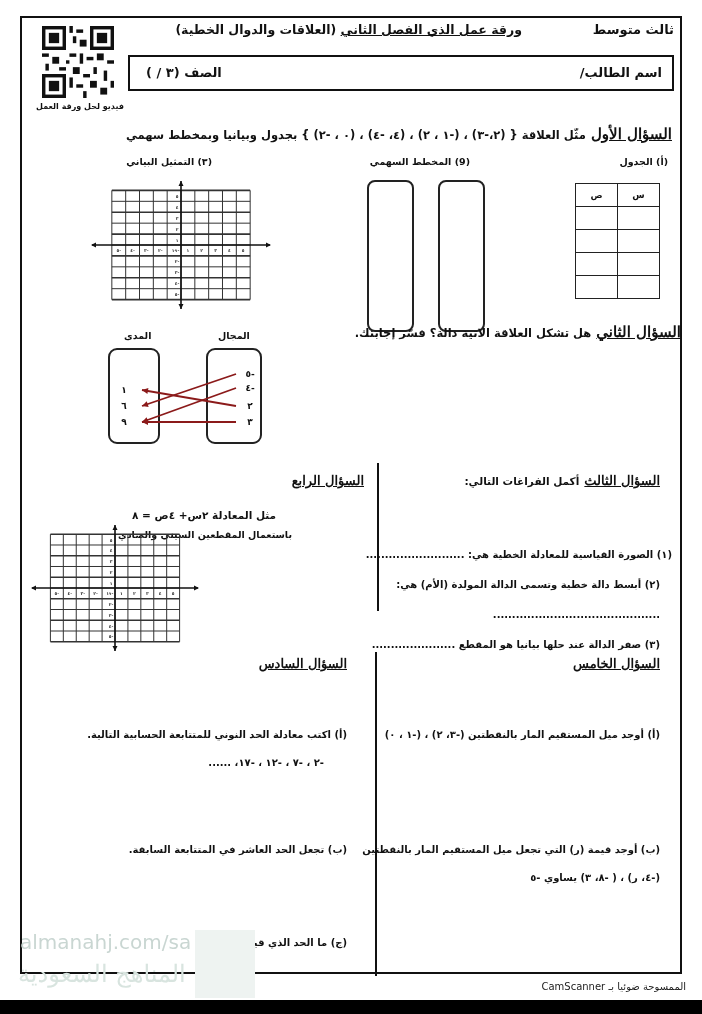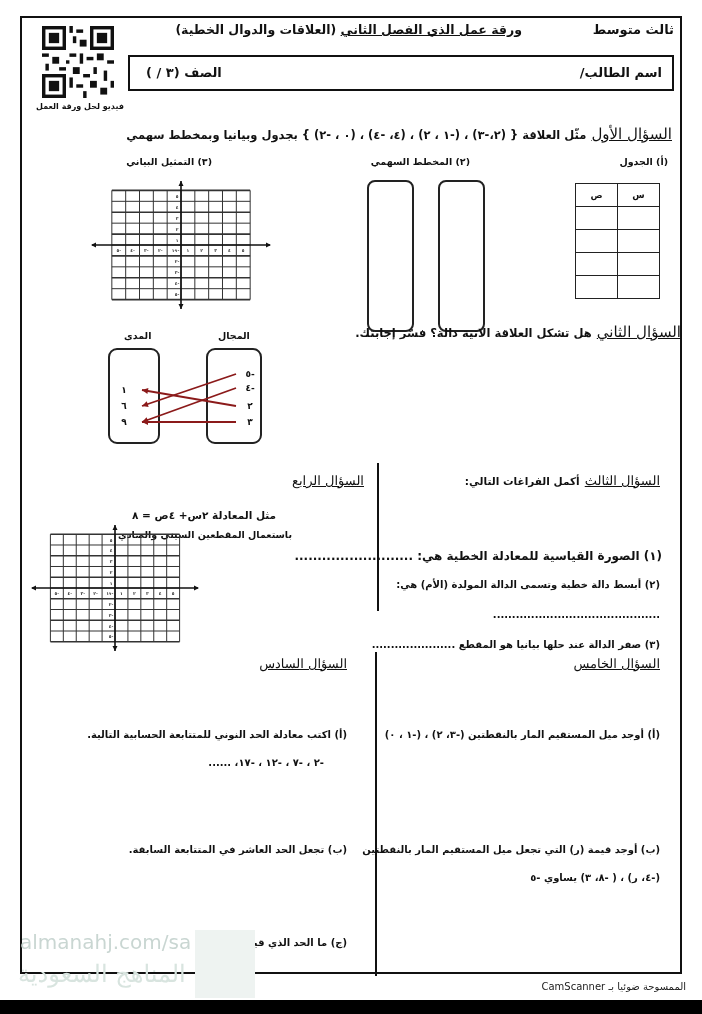--- a/index.html
+++ b/index.html
@@ -9,21 +9,21 @@
     .page-frame { position: absolute; left: 20px; top: 16px; width: 662px; height: 958px; border: 2px solid #111; border-top: 2px solid #111; }
     .bottom-bar { position: absolute; left: 0; top: 1000px; width: 702px; height: 14px; background: #000; }
     .header-grade { right: 28px; top: 22px; font-size: 13px; font-weight: bold; }
     .header-title { right: 180px; top: 22px; font-size: 12.5px; font-weight: bold; }
     .header-title .u { text-decoration: underline; }
     .name-box { position: absolute; left: 128px; top: 55px; width: 546px; height: 36px; border: 2px solid #111; }
     .name-label { right: 10px; top: 8px; font-size: 13px; font-weight: bold; }
     .class-label { left: 16px; top: 8px; font-size: 13px; font-weight: bold; direction: rtl; }
     .qr { left: 42px; top: 26px; width: 72px; height: 72px; }
     .qr-caption { left: 30px; top: 102px; font-size: 8px; font-weight: bold; width: 100px; text-align: center; }
-    .q-title { font-weight: normal; font-size: 15px; text-decoration: underline; font-family: "DejaVu Serif", serif; }
+    .q-title { font-weight: bold; font-size: 15px; text-decoration: underline; font-family: "DejaVu Serif", serif; }
     .q-line { font-size: 11.5px; font-weight: bold; white-space: nowrap; margin-top: 44px; }
     .sub-label { font-size: 9.5px; font-weight: bold; white-space: nowrap; }
     .arrow-box { position: absolute; width: 47px; height: 152px; border: 2px solid #222; border-radius: 8px; }
     table.xy { position: absolute; left: 575px; top: 183px; width: 85px; border-collapse: collapse; }
     table.xy td { border: 1.5px solid #222; height: 23px; width: 42px; text-align: center; font-size: 9px; font-weight: bold; }
     .divider-v { position: absolute; width: 2px; background: #111; }
     .watermark-url { left: 20px; top: 930px; font-size: 20px; color: #c9d6d2; direction: ltr; font-family: "DejaVu Sans", sans-serif; text-align: center; }
     .watermark-ar { left: 18px; top: 960px; font-size: 24px; color: #d8e4df; font-family: "DejaVu Serif", serif; text-align: center; }
     .watermark-block { left: 195px; top: 930px; width: 60px; height: 68px; background: #eef3f1; }
     .scanner { right: 16px; top: 981px; font-size: 10px; color: #222; }
@@ -82,21 +82,21 @@
 <div class="name-box">
   <div class="abs name-label">اسم الطالب/</div>
   <div class="abs class-label">الصف (٣ /       )</div>
 </div>
 
 <div class="abs" style="right:30px; top:124px;">
   <span class="q-title">السؤال الأول</span>
   <span class="q-line">مثّل العلاقة { (٢،-٣) ، (-١ ، ٢) ، (٤، -٤) ، (٠ ، -٢) } بجدول وبيانيا وبمخطط سهمي</span>
 </div>
 <div class="abs sub-label" style="right:34px; top:156px;">(أ) الجدول</div>
-<div class="abs sub-label" style="right:232px; top:156px;">(٢) المخطط السهمي</div>
+<div class="abs sub-label" style="right:232px; top:156px;">(9) المخطط السهمي</div>
 <div class="abs sub-label" style="right:490px; top:156px;">(٣) التمثيل البياني</div>
 
 <table class="xy" dir="rtl">
   <tbody>
       <tr>
     <td>س</td>
     <td>ص</td>
   </tr>
   <tr>
         <td></td>
@@ -197,21 +197,21 @@
     <polygon points="34,74 40,71 40,77" fill="#8b1a1a"></polygon>
   </svg>
 
 <div class="divider-v" style="left:377px; top:463px; height:148px;"></div>
 <div class="divider-v" style="left:375px; top:652px; height:324px;"></div>
 
 <div class="abs" style="right:42px; top:470px;">
   <span class="q-title" style="font-size:13px;">السؤال الثالث</span>
   <span class="q-line" style="font-size:10.5px;">أكمل الفراغات التالي:</span>
 </div>
-<div class="abs q-line" style="right:40px; top:505px; font-size:12px;">(١) الصورة القياسية للمعادلة الخطية هي: ..........................</div>
+<div class="abs q-line" style="right:30px; top:505px; font-size:10px;">(١) الصورة القياسية للمعادلة الخطية هي: ..........................</div>
 <div class="abs q-line" style="right:42px; top:535px; font-size:10px;">(٢) أبسط دالة خطية وتسمى الدالة المولدة (الأم) هي:</div>
 <div class="abs q-line" style="right:42px; top:565px; font-size:10px;">............................................</div>
 <div class="abs q-line" style="right:42px; top:595px; font-size:10px;">(٣) صفر الدالة عند حلها بيانيا هو المقطع ......................</div>
 
 <div class="abs" style="right:338px; top:470px;">
   <span class="q-title" style="font-size:13px;">السؤال الرابع</span>
 </div>
 <div class="abs q-line" style="left:132px; top:465px; font-size:10.5px;">مثل المعادلة ٢س+ ٤ص = ٨</div>
 <div class="abs q-line" style="left:118px; top:485px; font-size:9.5px;">باستعمال المقطعين السيني والصادي</div>
 

